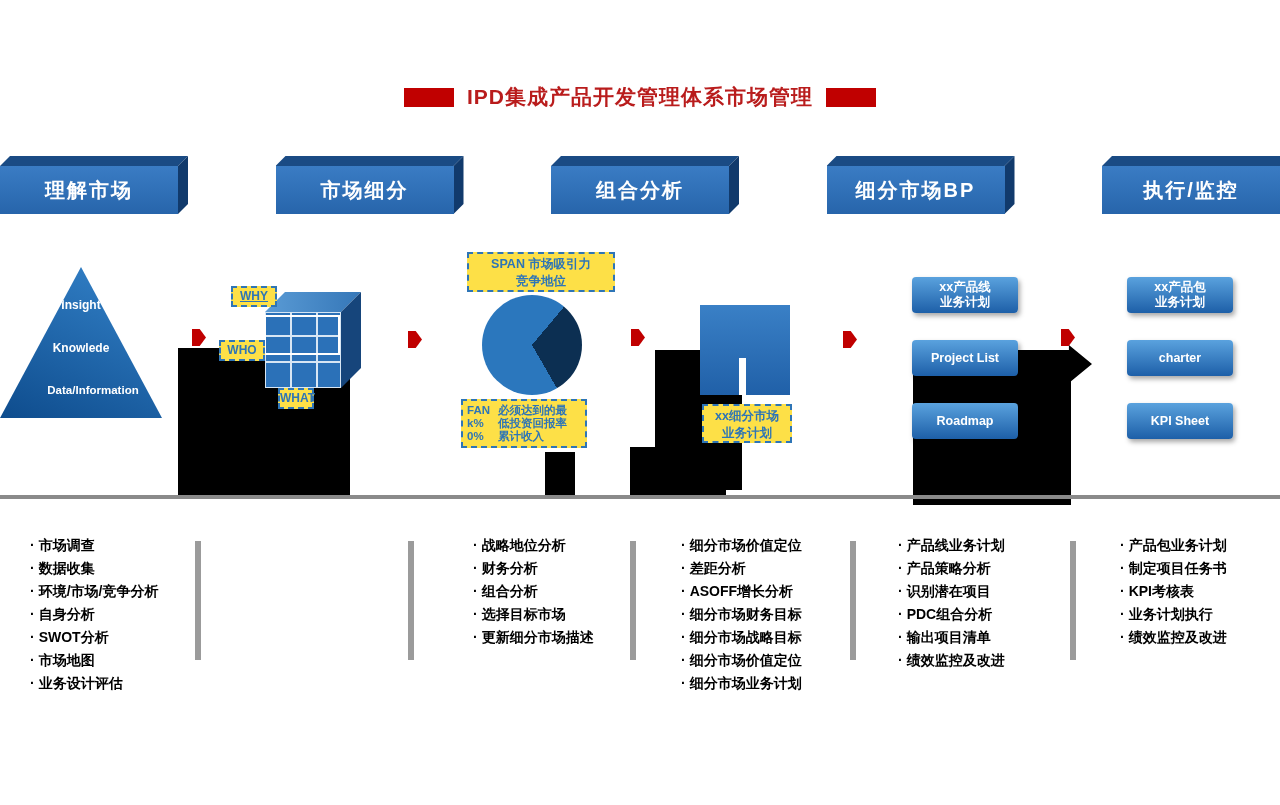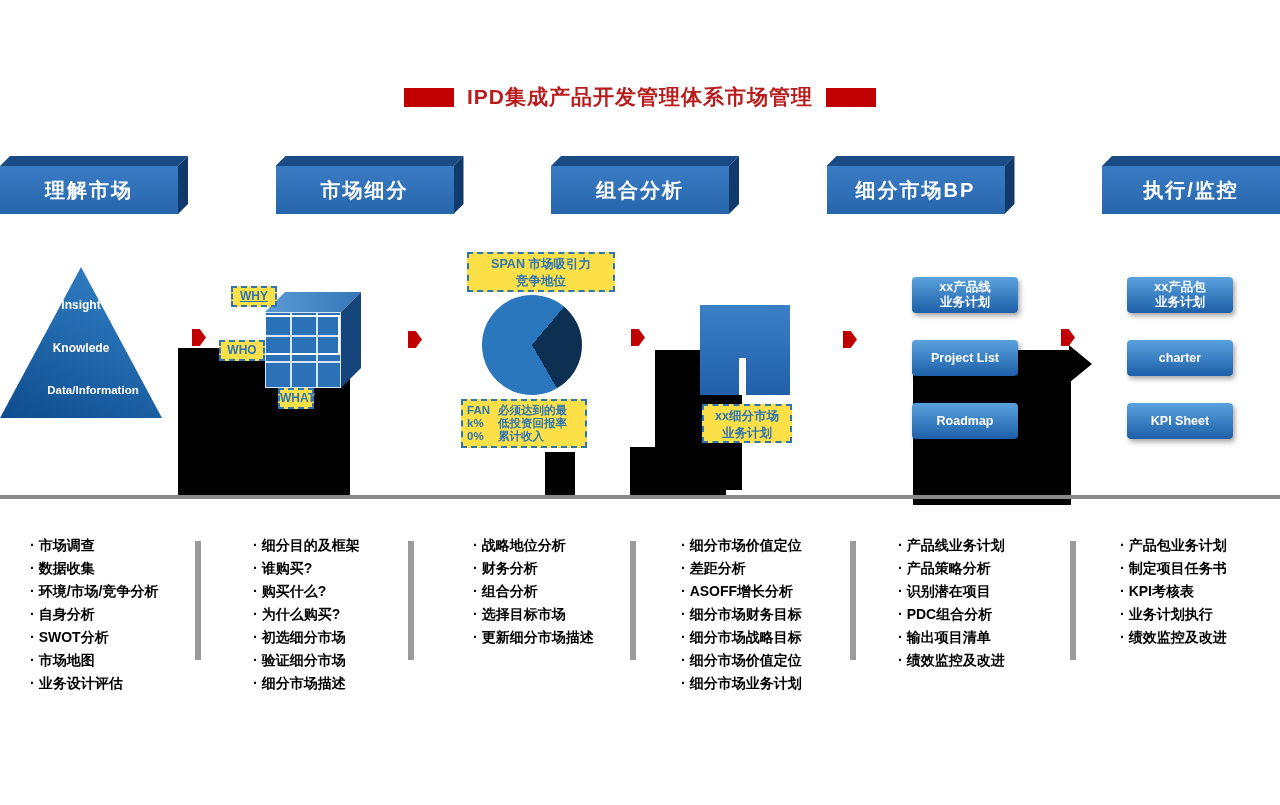--- a/index.html
+++ b/index.html
@@ -222,29 +222,20 @@
 
   <div class="tasks t1">
       <div class="task">市场调查</div>
       <div class="task">数据收集</div>
       <div class="task">环境/市场/竞争分析</div>
       <div class="task">自身分析</div>
       <div class="task">SWOT分析</div>
       <div class="task">市场地图</div>
       <div class="task">业务设计评估</div>
     </div>
-  <div class="tasks t2">
-      <div class="task">细分目的及框架</div>
-      <div class="task">谁购买?</div>
-      <div class="task">购买什么?</div>
-      <div class="task">为什么购买?</div>
-      <div class="task">初选细分市场</div>
-      <div class="task">验证细分市场</div>
-      <div class="task">细分市场描述</div>
-    </div>
   <div class="tasks t3">
       <div class="task">战略地位分析</div>
       <div class="task">财务分析</div>
       <div class="task">组合分析</div>
       <div class="task">选择目标市场</div>
       <div class="task">更新细分市场描述</div>
     </div>
   <div class="tasks t4">
       <div class="task">细分市场价值定位</div>
       <div class="task">差距分析</div>

